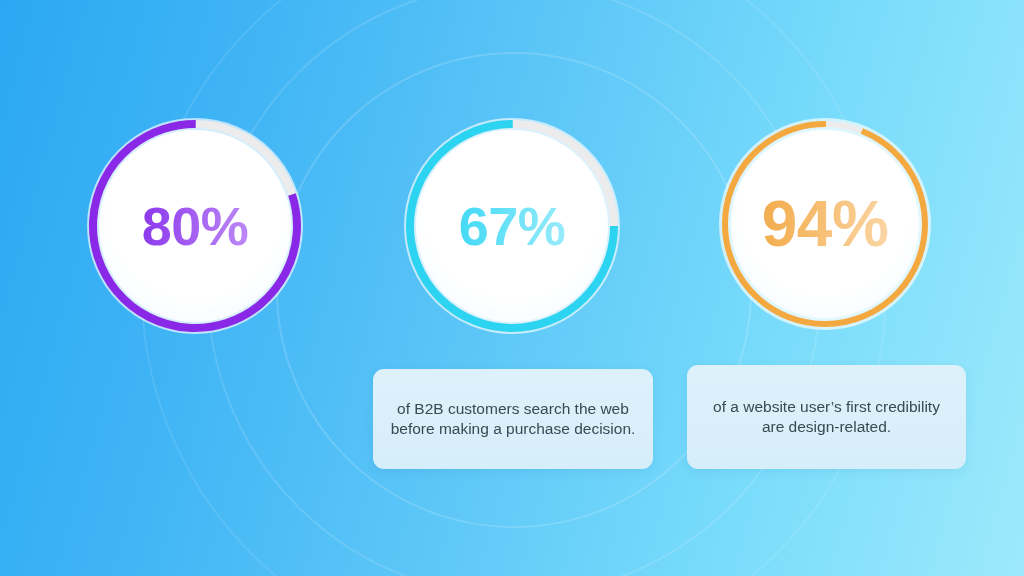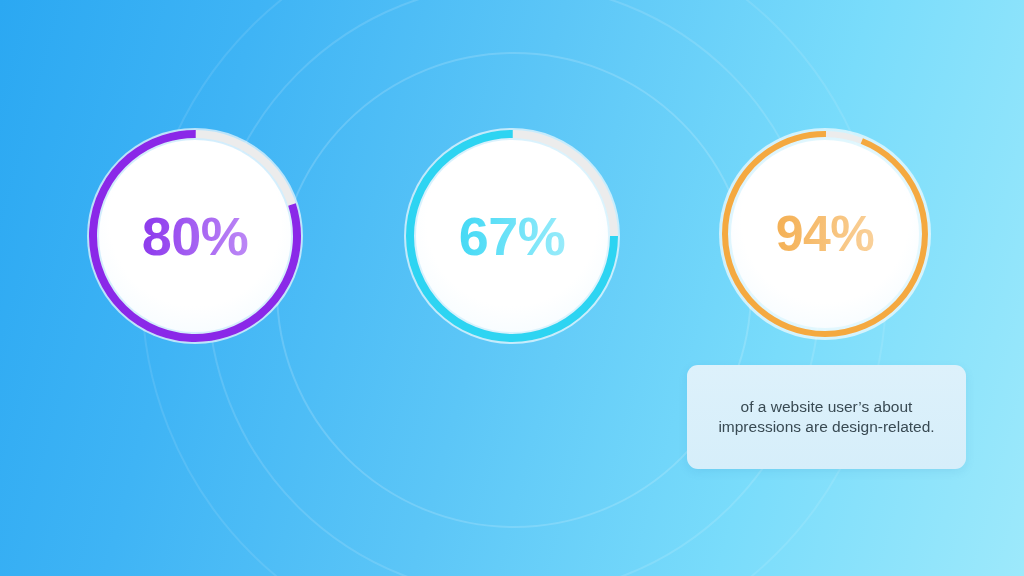--- a/index.html
+++ b/index.html
@@ -48,21 +48,21 @@
   .deco-ring.r3 {
     width: 742px; height: 742px;
     left: 141px; top: -83px;
     border-width: 2px;
     border-color: rgba(255,255,255,0.10);
   }
 
   
   .dials {
     position: absolute;
-    left: 0; top: 10px;
+    left: 0; top: 0;
     width: 1024px;
     height: 420px;
   }
 
   .dial {
     position: absolute;
     top: 118px;
   }
   .dial.d1 { left: 87px;  width: 216px; height: 216px; }
   .dial.d2 { left: 404px; width: 216px; height: 216px; }
@@ -103,21 +103,21 @@
     align-items: center;
     justify-content: center;
     font-size: 54px;
     font-weight: bold;
     letter-spacing: -0.5px;
     -webkit-background-clip: text;
     background-clip: text;
     color: transparent;
     -webkit-text-fill-color: transparent;
   }
-  .dial.d3 .dial-value { font-size: 50px; }
+  .dial.d3 .dial-value { font-size: 64px; }
 
   .v-purple { background-image: linear-gradient(95deg, #7C25E0 2%, #9140EE 32%, #B277F4 62%, #D3B0F9 100%); }
   .v-cyan   { background-image: linear-gradient(95deg, #27CFF0 2%, #4FDCF6 34%, #8CE9FA 66%, #C4F2FC 100%); }
   .v-orange { background-image: linear-gradient(95deg, #F0A038 2%, #F5B45C 34%, #F9CD92 66%, #FBE3C3 100%); }
 
   
   .card {
     position: absolute;
     box-sizing: border-box;
     border-radius: 11px;
@@ -177,17 +177,20 @@
       <div class="dial-face"></div>
       <svg viewBox="0 0 212 212">
         <circle cx="106" cy="106" r="100" fill="none" stroke="#ECECEC" stroke-width="6"></circle>
         <circle class="arc" id="arc3" cx="106" cy="106" r="100" fill="none" stroke="#F4A940" stroke-width="6" stroke-linecap="butt" transform="rotate(-68.39999999999998 106 106)" stroke-dasharray="590.6194188748811 628.3185307179587"></circle>
       </svg>
       <div class="dial-value v-orange">94%</div>
     </div>
 
   </div>
 
+  <div class="card c2">
+    <p>of B2B customers search the web before making a purchase decision.</p>
+  </div>
   <div class="card c3">
-    <p>of a website user’s about impressions are design-related.</p>
+    <p>of a website user’s first credibility are design-related.</p>
   </div>
 
 </div>
 
 </body></html>

